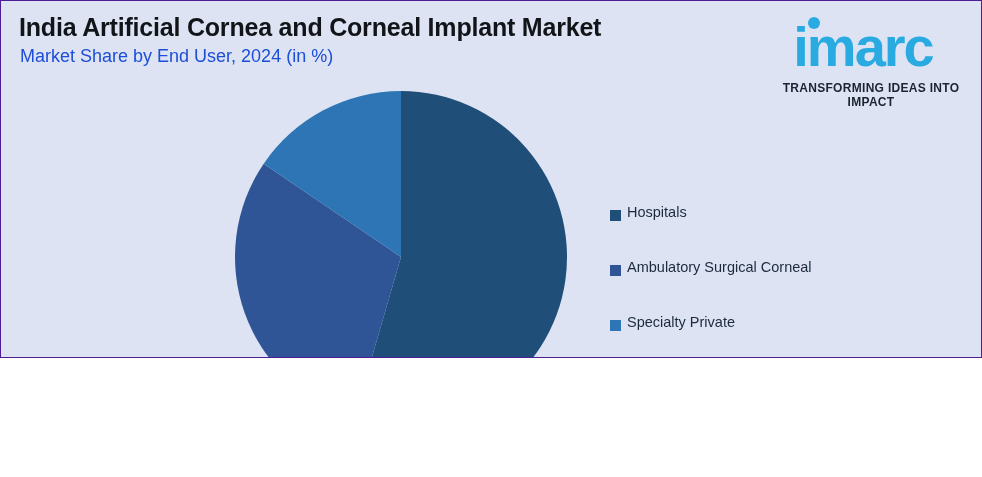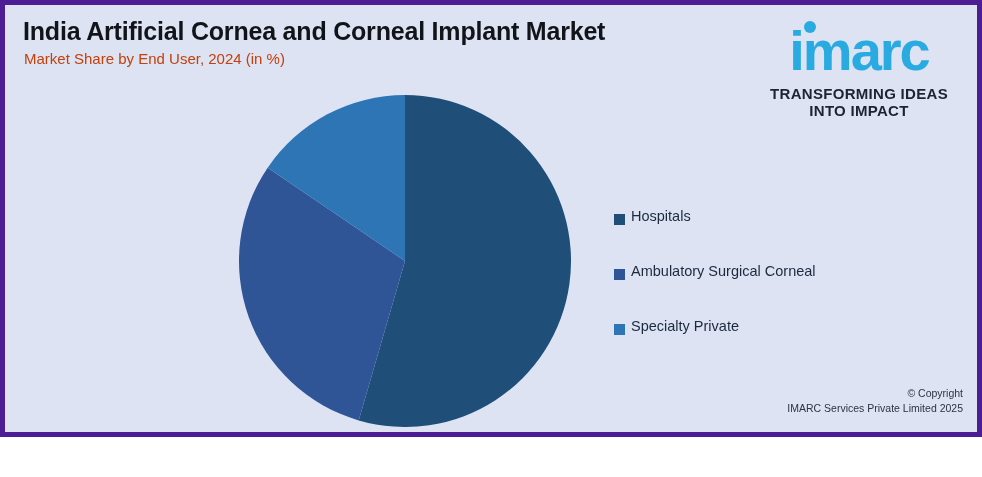--- a/index.html
+++ b/index.html
@@ -6,44 +6,44 @@
     margin: 0;
     padding: 0;
     background: #ffffff;
   }
   body {
     font-family: "Liberation Sans", sans-serif;
   }
   .canvas {
     position: relative;
     width: 982px;
-    height: 437px;
+    height: 358px;
     background: #dde3f3;
     box-sizing: border-box;
-    border: 5px solid #4c1d95;
+    border: 1px solid #4c1d95;
     overflow: hidden;
   }
   
   .title {
     position: absolute;
     left: 18px;
     top: 12px;
     font-size: 25px;
     font-weight: bold;
     color: #111418;
     letter-spacing: -0.2px;
     white-space: nowrap;
   }
   .subtitle {
     position: absolute;
     left: 19px;
     top: 45px;
-    font-size: 15px;
+    font-size: 18px;
     font-weight: normal;
-    color: #c2410c;
+    color: #1d4ed8;
     white-space: nowrap;
   }
   
   .logo {
     position: absolute;
     right: 12px;
     top: 8px;
     width: 212px;
     height: 86px;
   }
@@ -63,25 +63,25 @@
     position: absolute;
     left: 51px;
     top: 8px;
     width: 12px;
     height: 12px;
     border-radius: 50%;
     background: #29abe2;
   }
   .logo-tag {
     position: absolute;
-    left: 0;
+    left: 8px;
     top: 72px;
     width: 212px;
     text-align: center;
-    font-size: 15px;
+    font-size: 12px;
     font-weight: bold;
     color: #1b2430;
     letter-spacing: 0.3px;
   }
   
   .pie-wrap {
     position: absolute;
     left: 234px;
     top: 90px;
     width: 332px;
@@ -156,18 +156,14 @@
       <div class="legend-item">
         <span class="legend-swatch" style="background: rgb(47, 85, 151);"></span>
         <span class="legend-label">Ambulatory Surgical Corneal</span>
       </div>
       <div class="legend-item">
         <span class="legend-swatch" style="background: rgb(46, 117, 182);"></span>
         <span class="legend-label">Specialty Private</span>
       </div>
     </div>
 
-  <div class="footer">
-    <div>© Copyright</div>
-    <div>IMARC Services Private Limited 2025</div>
-  </div>
 
 </div>
 
 </body></html>

